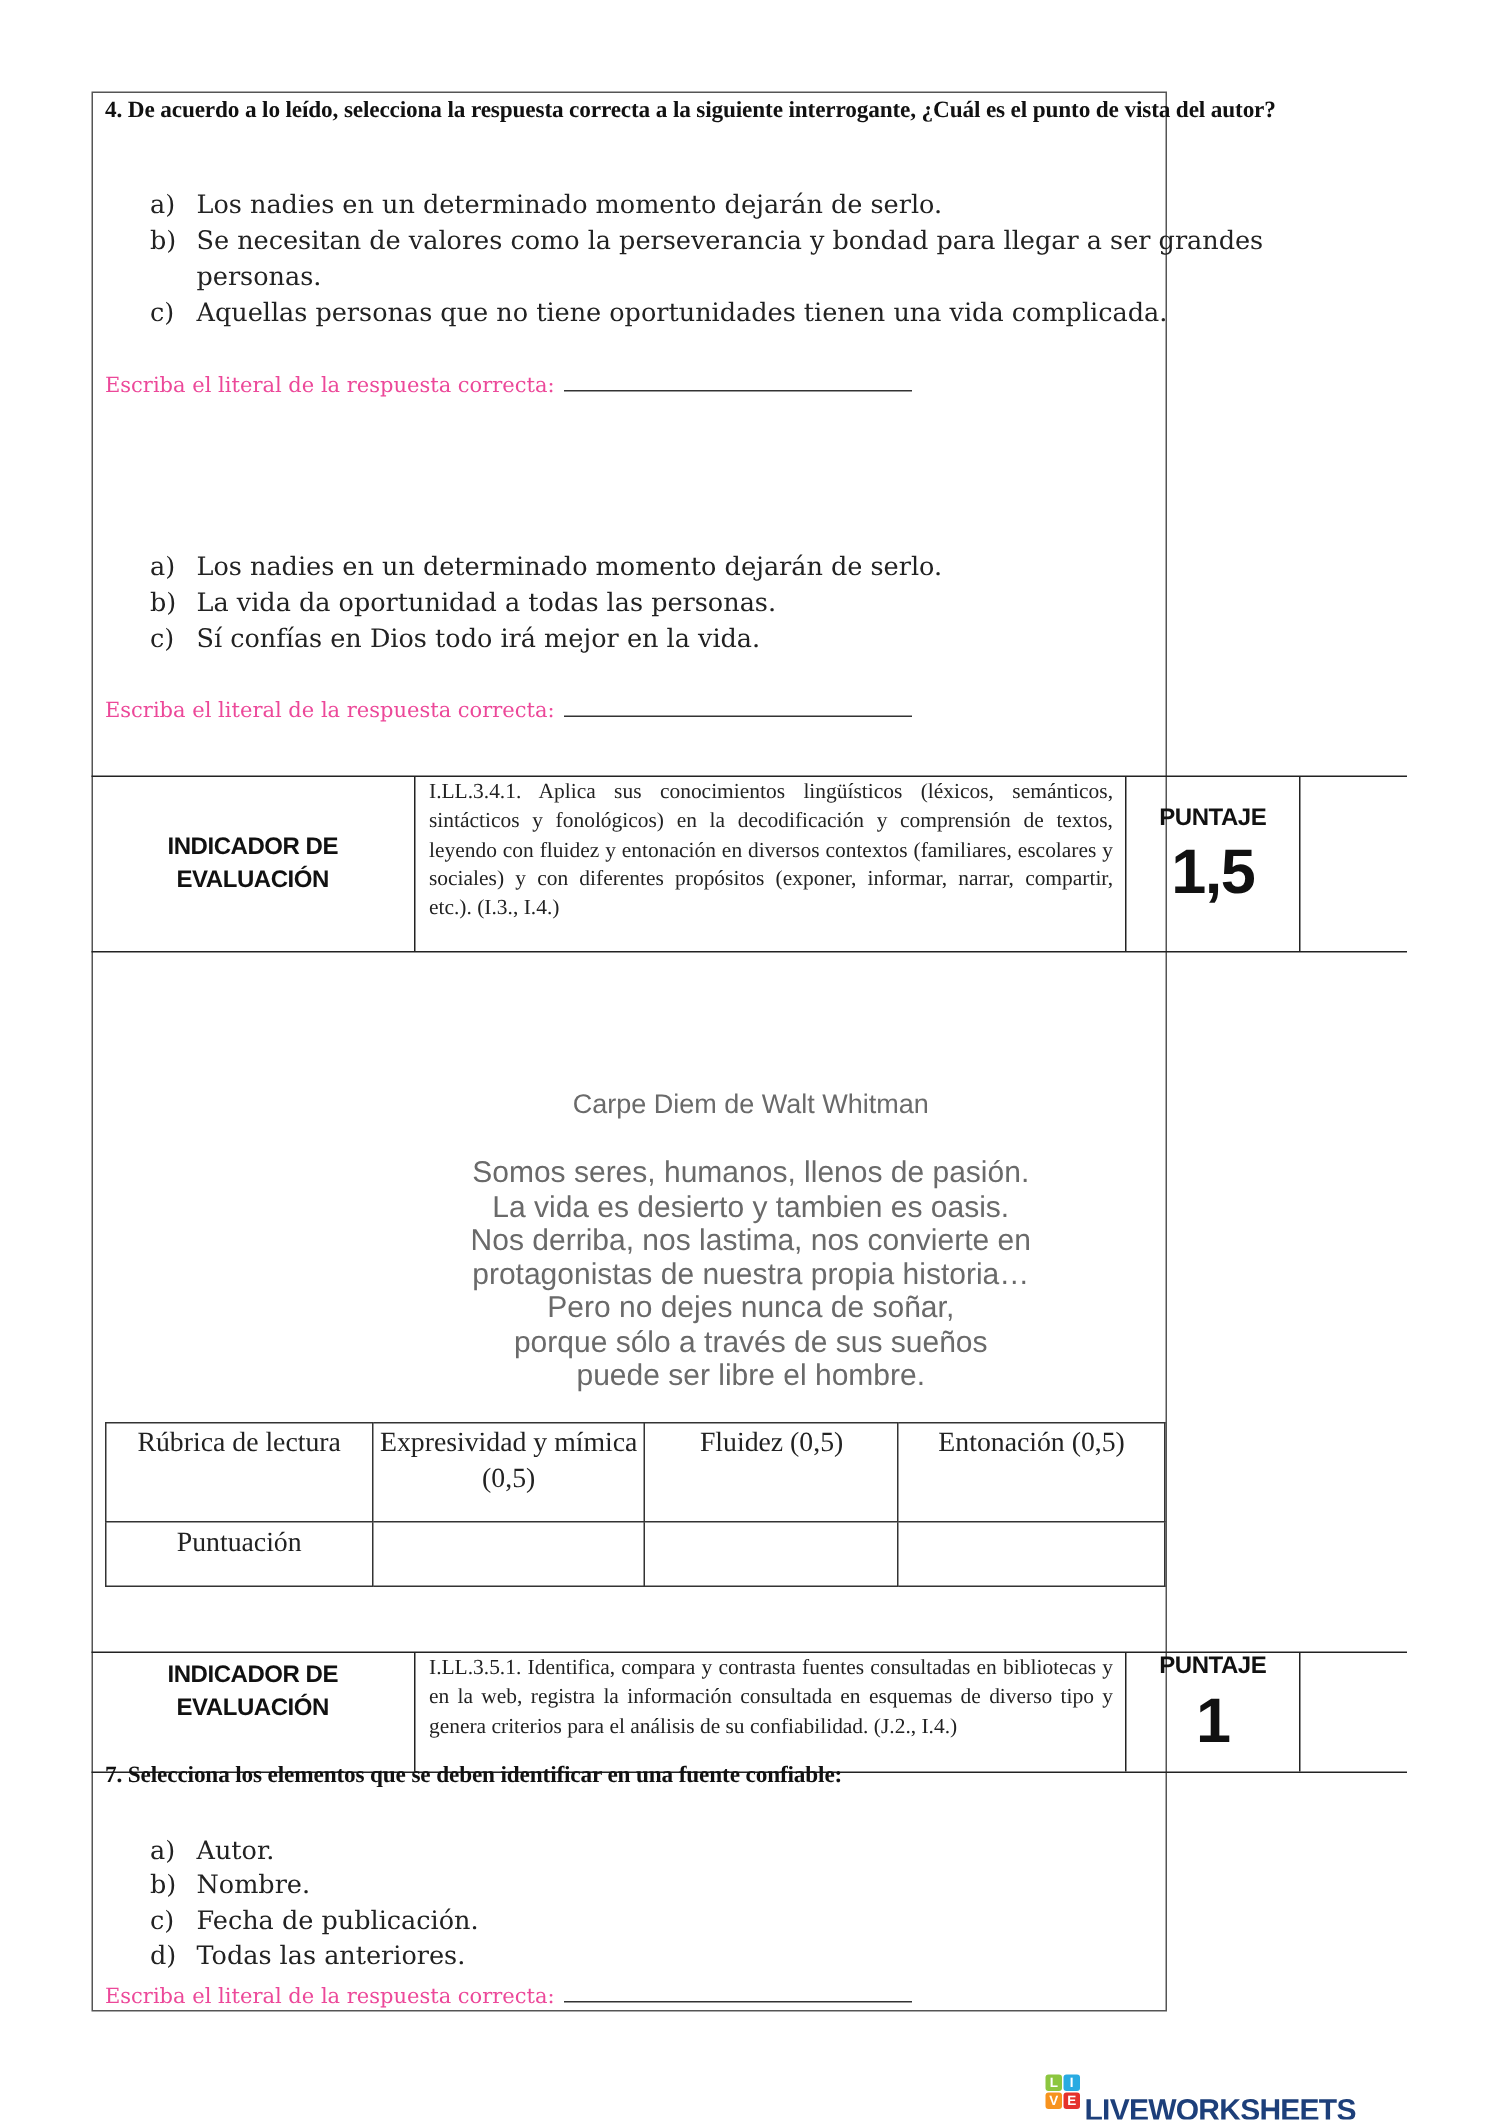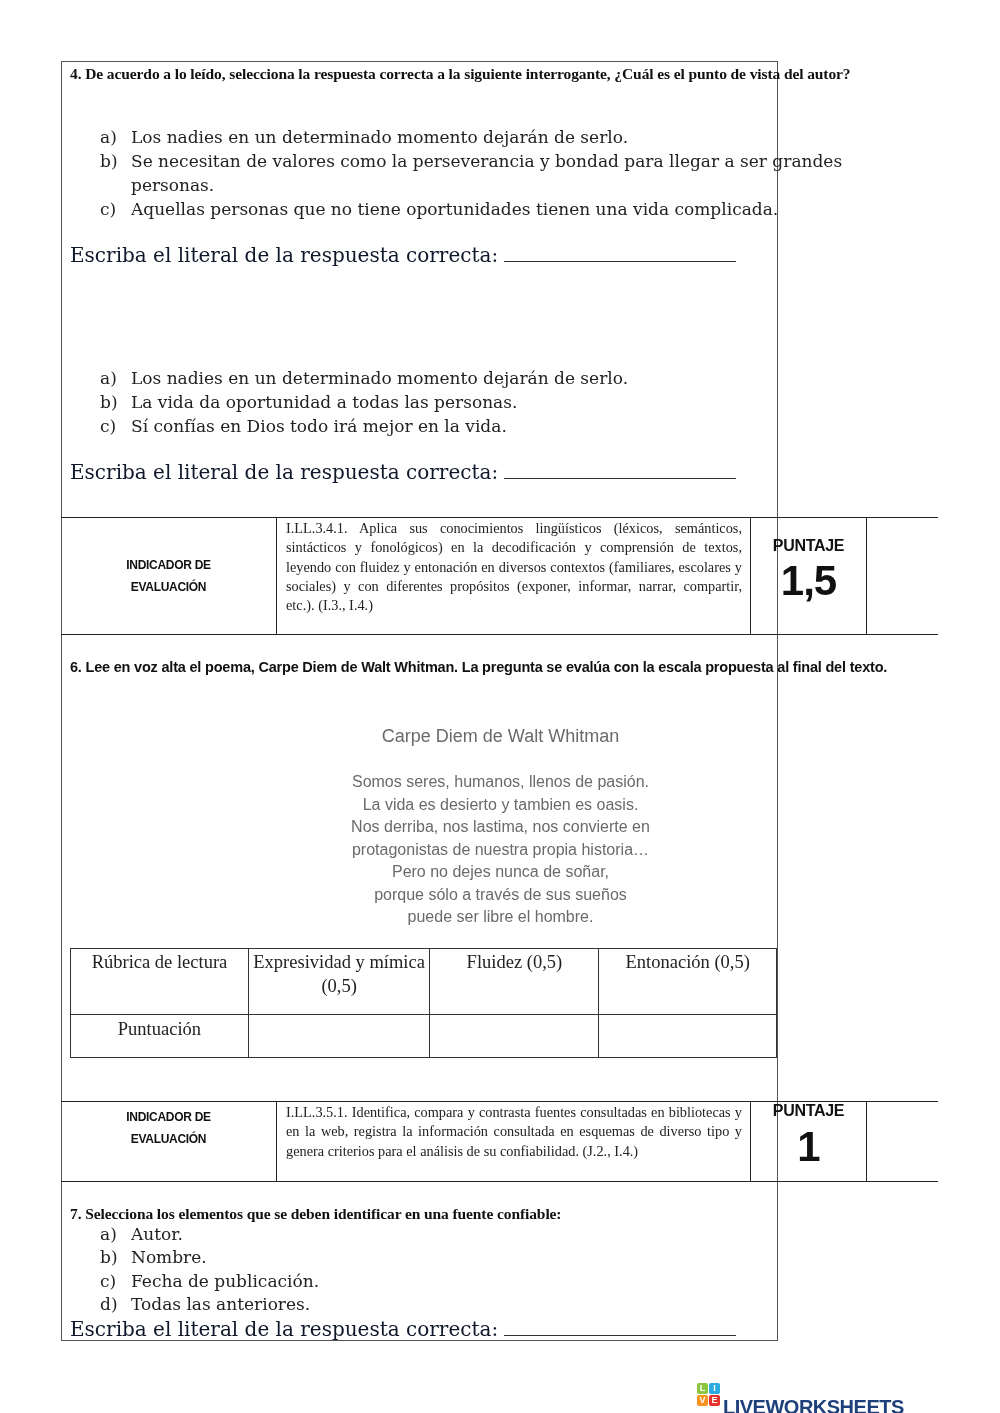--- a/index.html
+++ b/index.html
@@ -69,23 +69,23 @@
     }
     .opts li .letter {
       position: absolute;
       left: 0;
       top: 0;
     }
     .answer-line {
       position: absolute;
       left: 8px;
       font-family: "DejaVu Serif", serif;
-      font-size: 20px;
+      font-size: 14px;
       line-height: 24px;
-      color: #0f172a;
+      color: #ec4899;
       white-space: nowrap;
     }
     .answer-blank {
       display: inline-block;
       width: 232px;
       border-bottom: 1px solid #333;
       height: 17px;
       vertical-align: baseline;
       margin-left: 6px;
     }
@@ -102,21 +102,21 @@
     }
     .ind-label {
       width: 216px;
       border-right: 1.5px solid #222;
       display: flex;
       align-items: center;
       justify-content: center;
       text-align: center;
       font-family: "Liberation Sans", sans-serif;
       font-weight: bold;
-      font-size: 12px;
+      font-size: 16px;
       line-height: 22px;
       letter-spacing: -0.3px;
       color: #111;
       box-sizing: border-box;
     }
     .ind-text {
       width: 474px;
       border-right: 1.5px solid #222;
       padding: 1px 8px 1px 9px;
       font-family: "Liberation Serif", serif;
@@ -159,21 +159,21 @@
       text-align: center;
       font-family: "Liberation Sans", sans-serif;
       color: #6a6a6a;
     }
     .poem-title {
       font-size: 18px;
       line-height: 22px;
     }
     .poem-lines {
       margin-top: 24px;
-      font-size: 16px;
+      font-size: 20px;
       line-height: 22.5px;
     }
     .poem-lines div { white-space: nowrap; }
 
     
     .rubric {
       position: absolute;
       left: 8px;
       top: 886px;
       border-collapse: collapse;
@@ -275,21 +275,20 @@
       <span style="display:block;width:120px;">INDICADOR DE EVALUACIÓN</span>
     </div>
     <div class="ind-text">I.LL.3.4.1. Aplica sus conocimientos lingüísticos (léxicos, semánticos, sintácticos y fonológicos) en la decodificación y comprensión de textos, leyendo con fluidez y entonación en diversos contextos (familiares, escolares y sociales) y con diferentes propósitos (exponer, informar, narrar, compartir, etc.). (I.3., I.4.)</div>
     <div class="ind-score" style="padding-top:19px;">
       <span class="score-label">PUNTAJE</span>
       <span class="score-value" style="margin-top:4px;">1,5</span>
     </div>
     <div class="ind-blank"></div>
   </div>
 
-  <div class="q-head-cal" style="top:593px;">6. Lee en voz alta el poema, Carpe Diem de Walt Whitman. La pregunta se evalúa con la escala propuesta al final del texto.</div>
 
   <div class="poem" style="top:663px;">
     <div class="poem-title">Carpe Diem de Walt Whitman</div>
     <div class="poem-lines">
       <div>Somos seres, humanos, llenos de pasión.</div>
       <div>La vida es desierto y tambien es oasis.</div>
       <div>Nos derriba, nos lastima, nos convierte en</div>
       <div>protagonistas de nuestra propia historia…</div>
       <div>Pero no dejes nunca de soñar,</div>
       <div>porque sólo a través de sus sueños</div>
@@ -319,21 +318,21 @@
       <span style="display:block;width:120px;">INDICADOR DE EVALUACIÓN</span>
     </div>
     <div class="ind-text">I.LL.3.5.1. Identifica, compara y contrasta fuentes consultadas en bibliotecas y en la web, registra la información consultada en esquemas de diverso tipo y genera criterios para el análisis de su confiabilidad. (J.2., I.4.)</div>
     <div class="ind-score" style="padding-top:0px;">
       <span class="score-label">PUNTAJE</span>
       <span class="score-value" style="margin-top:5px;">1</span>
     </div>
     <div class="ind-blank"></div>
   </div>
 
-  <div class="q-head" style="top:1141px;">7. Selecciona los elementos que se deben identificar en una fuente confiable:</div>
+  <div class="q-head" style="top:1111px;">7. Selecciona los elementos que se deben identificar en una fuente confiable:</div>
   <ul class="opts" style="top:1161px; line-height:23.3px;">
     <li>
       <span class="letter">a)</span>
       <span>Autor.</span>
     </li>
     <li>
       <span class="letter">b)</span>
       <span>Nombre.</span>
     </li>
     <li>

